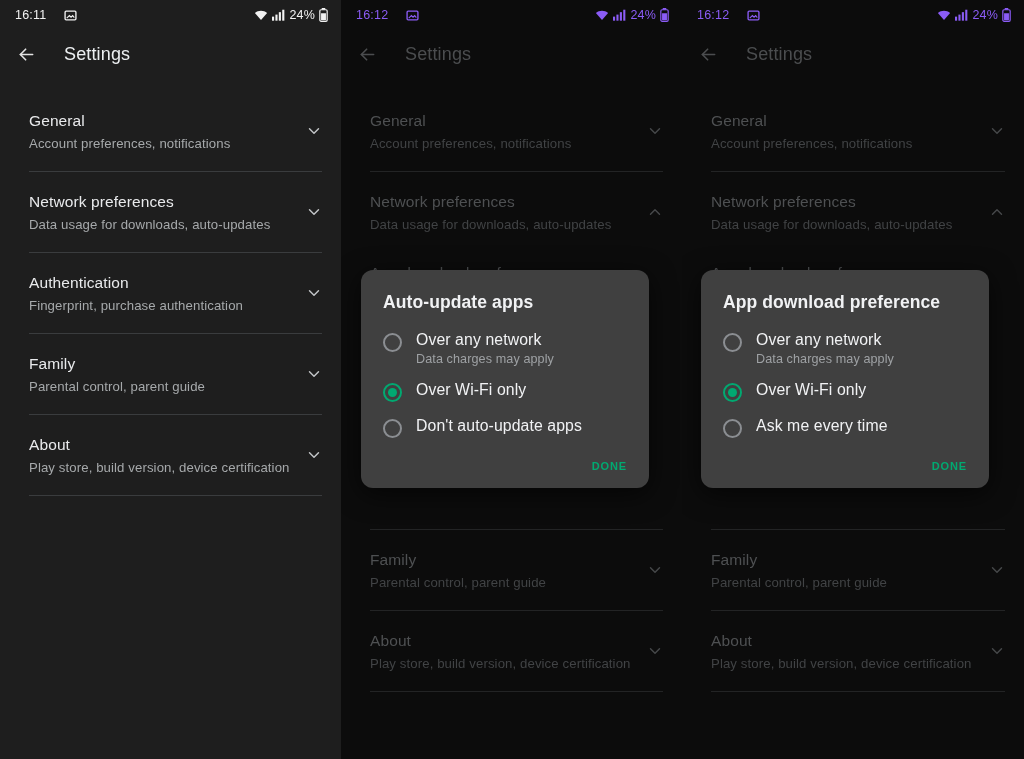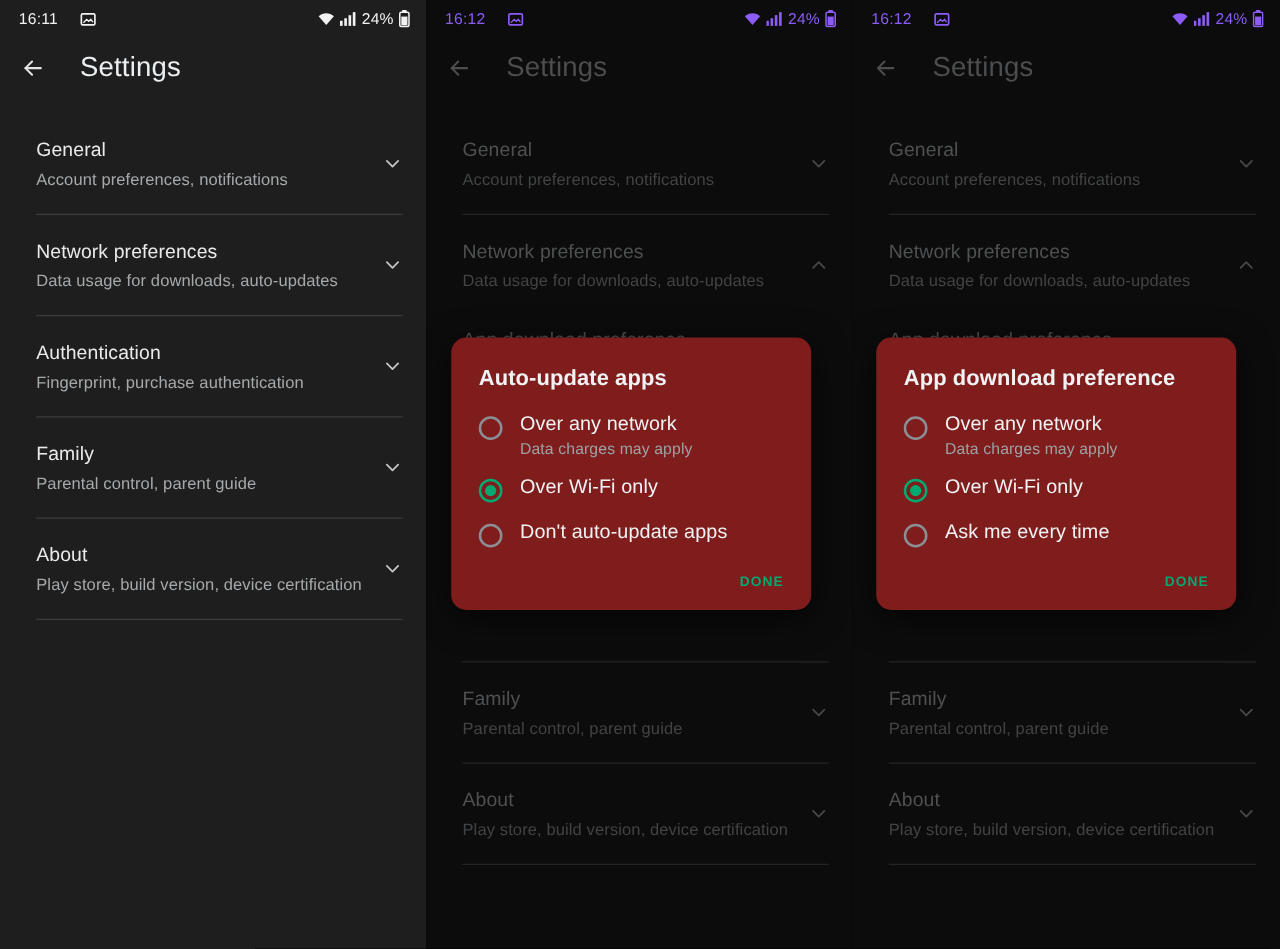--- a/index.html
+++ b/index.html
@@ -30,21 +30,21 @@
   .clock { letter-spacing: 0.2px; }
   .pct { font-size: 12.5px; letter-spacing: 0.2px; }
   .ico { display: inline-flex; align-items: center; }
 
   
   .appbar {
     height: 48px; display: flex; align-items: center; gap: 26px;
     padding-left: 14px;
   }
   .back { width: 24px; height: 24px; display: inline-flex; align-items: center; justify-content: center; }
-  .title { font-size: 22px; font-weight: 400; letter-spacing: 0.15px; }
+  .title { font-size: 18px; font-weight: 400; letter-spacing: 0.15px; }
   .p1 .title { color: #eceff1; }
   .p1 .back svg { stroke: #e3e3e3; }
   .p2 .title, .p3 .title { color: #4b4d4f; }
   .p2 .back svg, .p3 .back svg { stroke: #4b4d4f; }
 
   
   .list { padding-top: 13px; margin-left: 10px; }
   .row {
     position: relative;
     padding: 0 16px 0 19px;
@@ -71,21 +71,21 @@
   .subrow { height: 62px; padding: 0 16px 0 19px; display: flex; flex-direction: column; justify-content: center; gap: 5px; }
   .subrow .row-title { font-size: 15.5px; }
   .subrow .row-sub { font-size: 13.2px; }
 
   
   .scrim { position: absolute; inset: 0; background: rgba(0,0,0,0.0); }
   .dialog {
     position: absolute;
     left: 20px; top: 270px;
     width: 288px;
-    background: #7f1d1d;
+    background: #404040;
     border-radius: 12px;
     padding: 22px 0 8px 0;
     box-shadow: 0 6px 26px rgba(0,0,0,0.62);
   }
   .p3 .dialog { left: 19px; }
   .dlg-title {
     font-size: 17.5px; color: #f1f2f4; font-weight: 700;
     padding: 0 22px; margin-bottom: 18px; letter-spacing: 0.1px;
   }
   .opt { display: flex; align-items: flex-start; gap: 14px; padding: 0 22px; }

